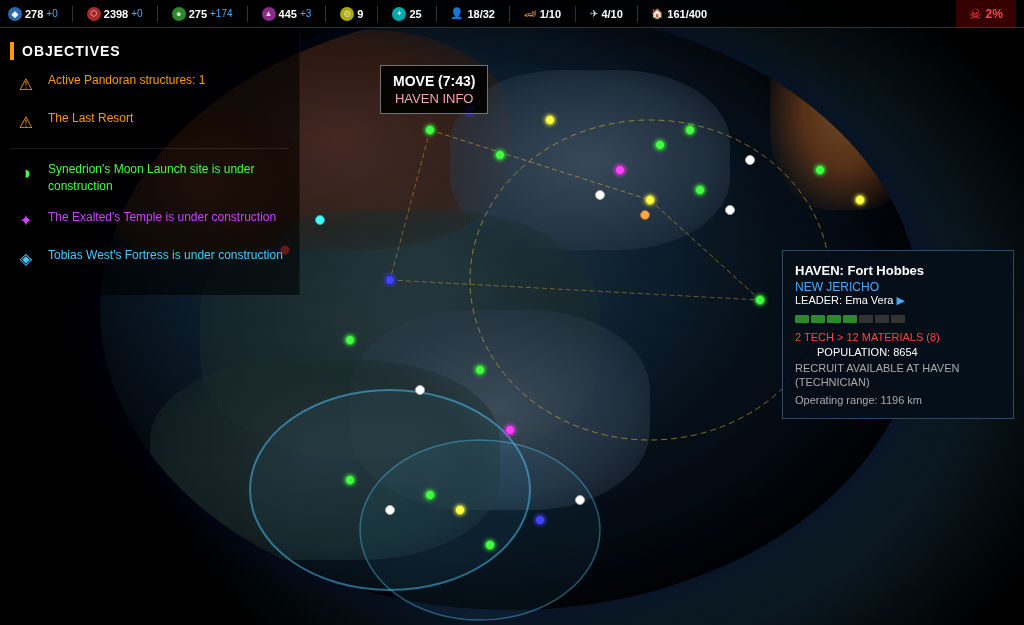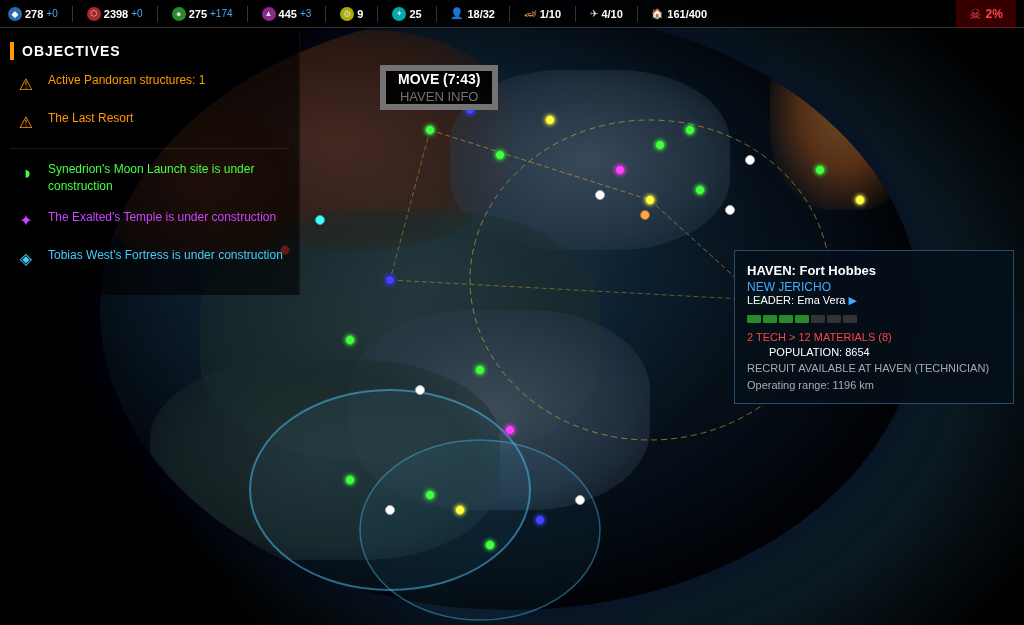--- a/index.html
+++ b/index.html
@@ -173,46 +173,46 @@
       background: rgba(255,255,255,0.1);
       margin: 12px 0;
     }
 
     
     #move-tooltip {
       position: absolute;
       top: 65px;
       left: 380px;
       background: rgba(0,0,0,0.9);
-      border: 6px solid #737373;
-      padding: 0 12px;
+      border: 1px solid #737373;
+      padding: 7px 12px;
       z-index: 200;
       text-align: center;
       text-decoration: underline;
     }
 
     .move-title {
       font-size: 14px;
       font-weight: bold;
       color: #fff;
     }
 
     .haven-info-btn {
       font-size: 13px;
-      color: #737373;
+      color: #fca5a5;
       cursor: pointer;
       margin-top: 2px;
     }
 
     
     #haven-panel {
       position: absolute;
       top: 250px;
       right: 10px;
-      width: 280px;
+      width: 232px;
       background: rgba(5, 15, 25, 0.92);
       border: 1px solid #2a4a6a;
       padding: 12px;
       z-index: 100;
     }
 
     .haven-name {
       font-size: 13px;
       font-weight: bold;
       color: #fff;

